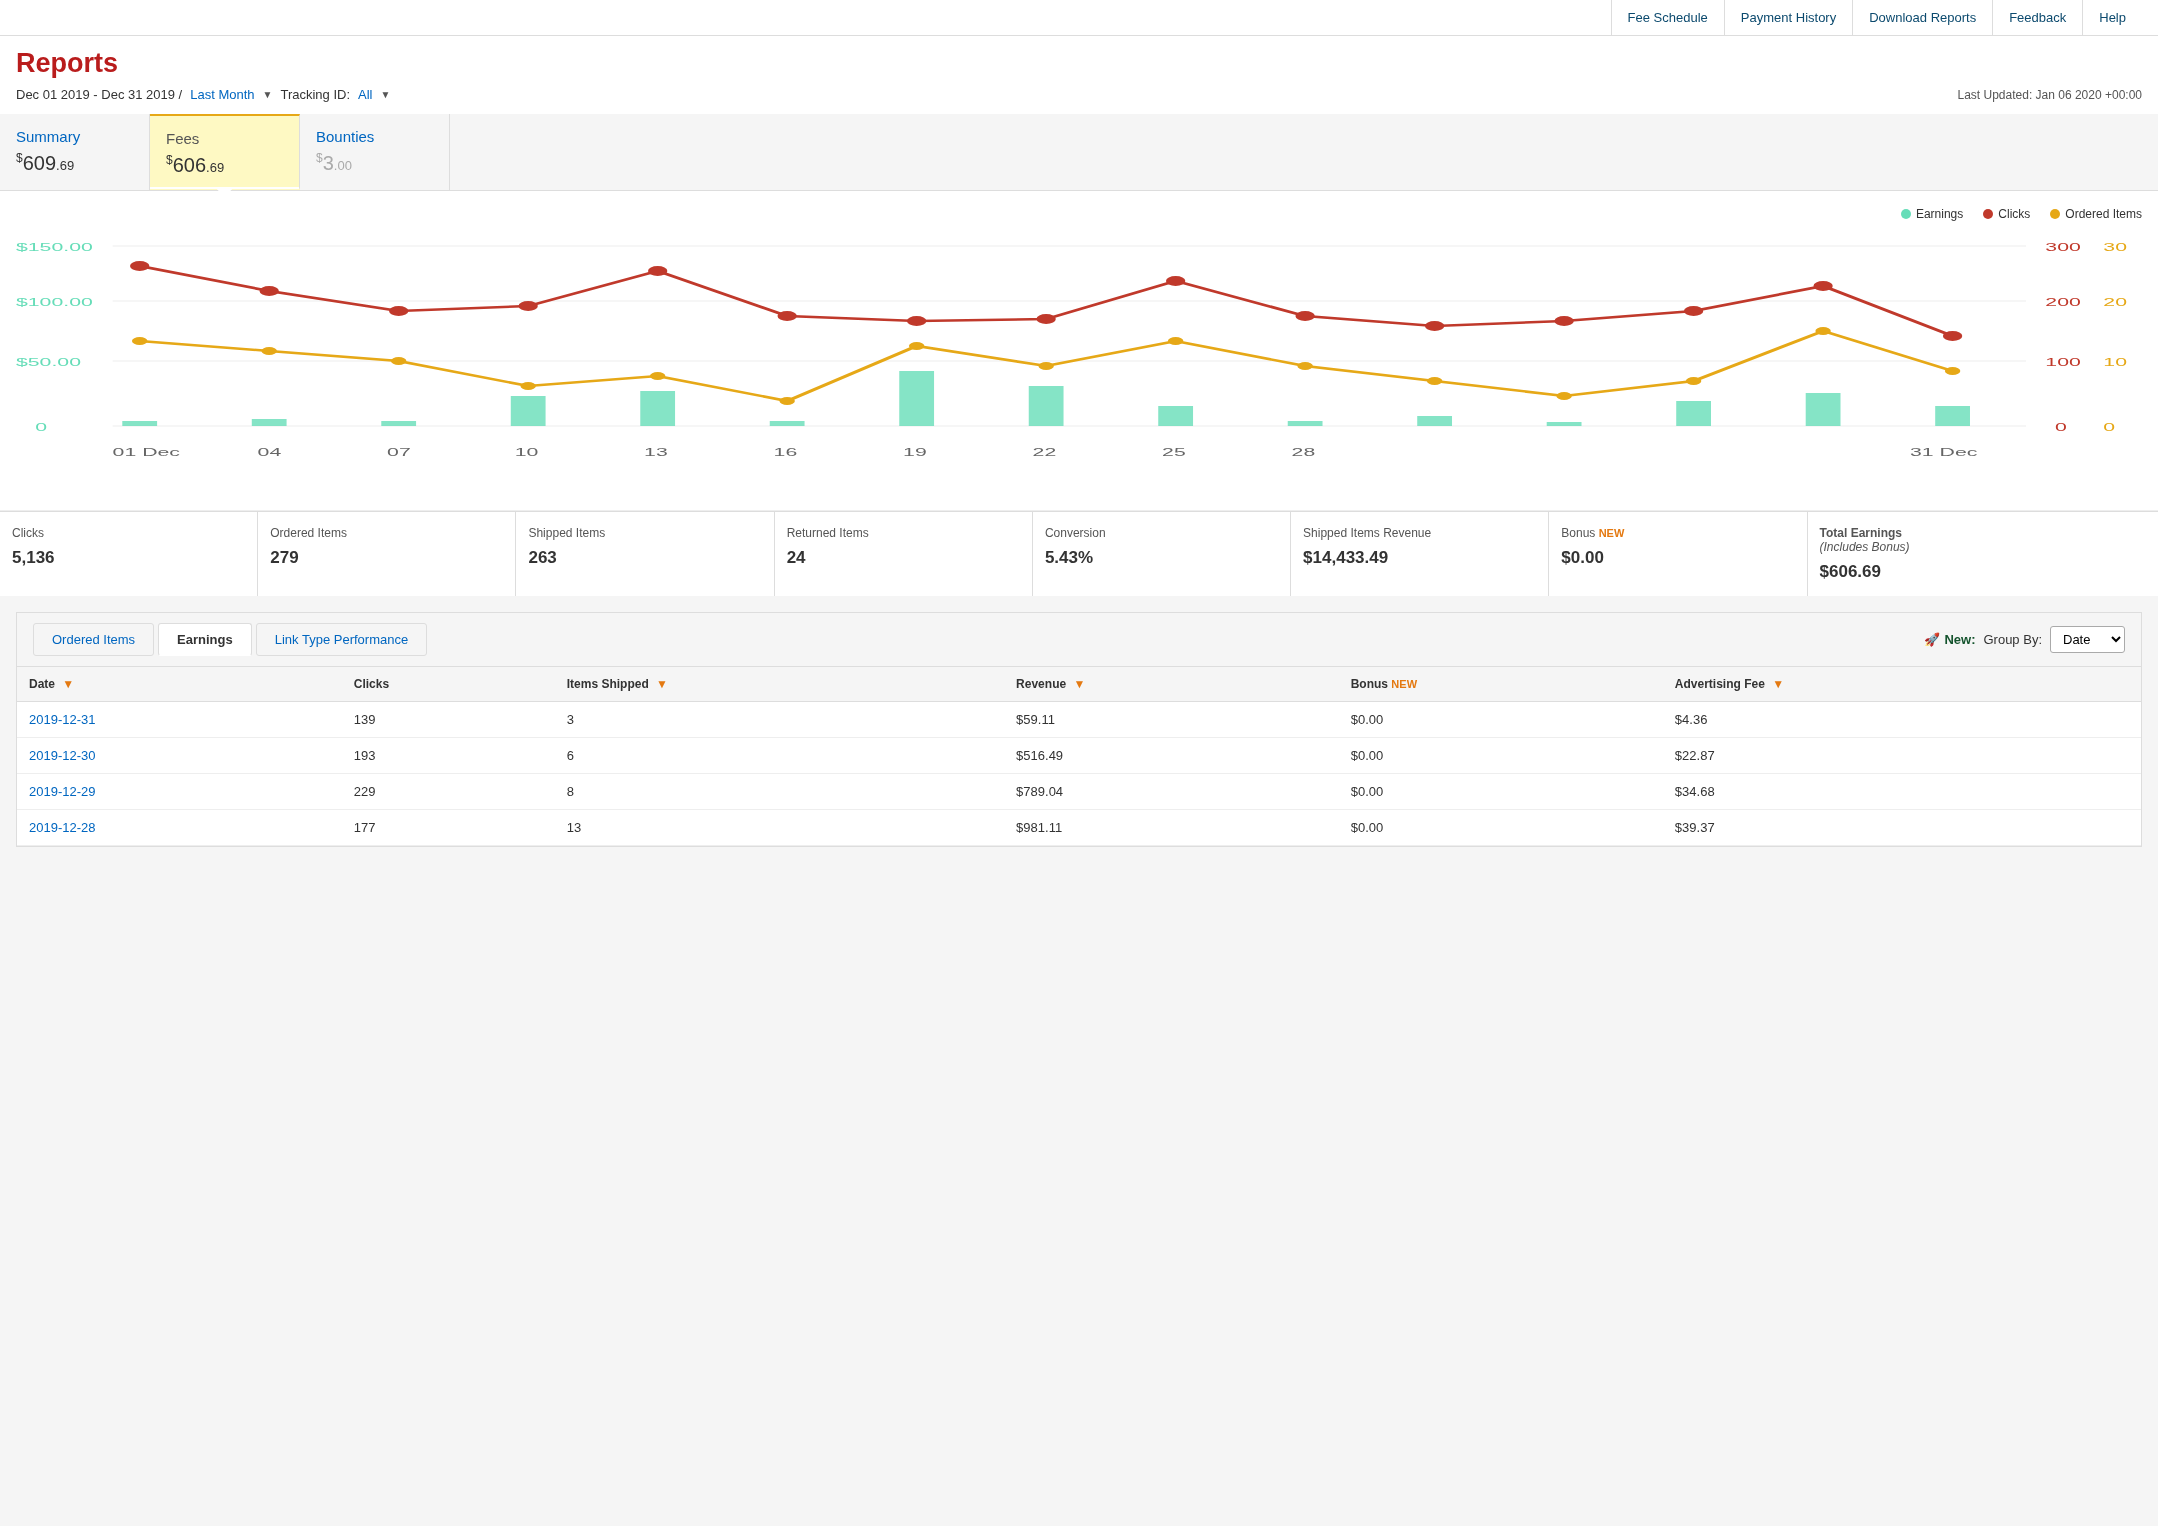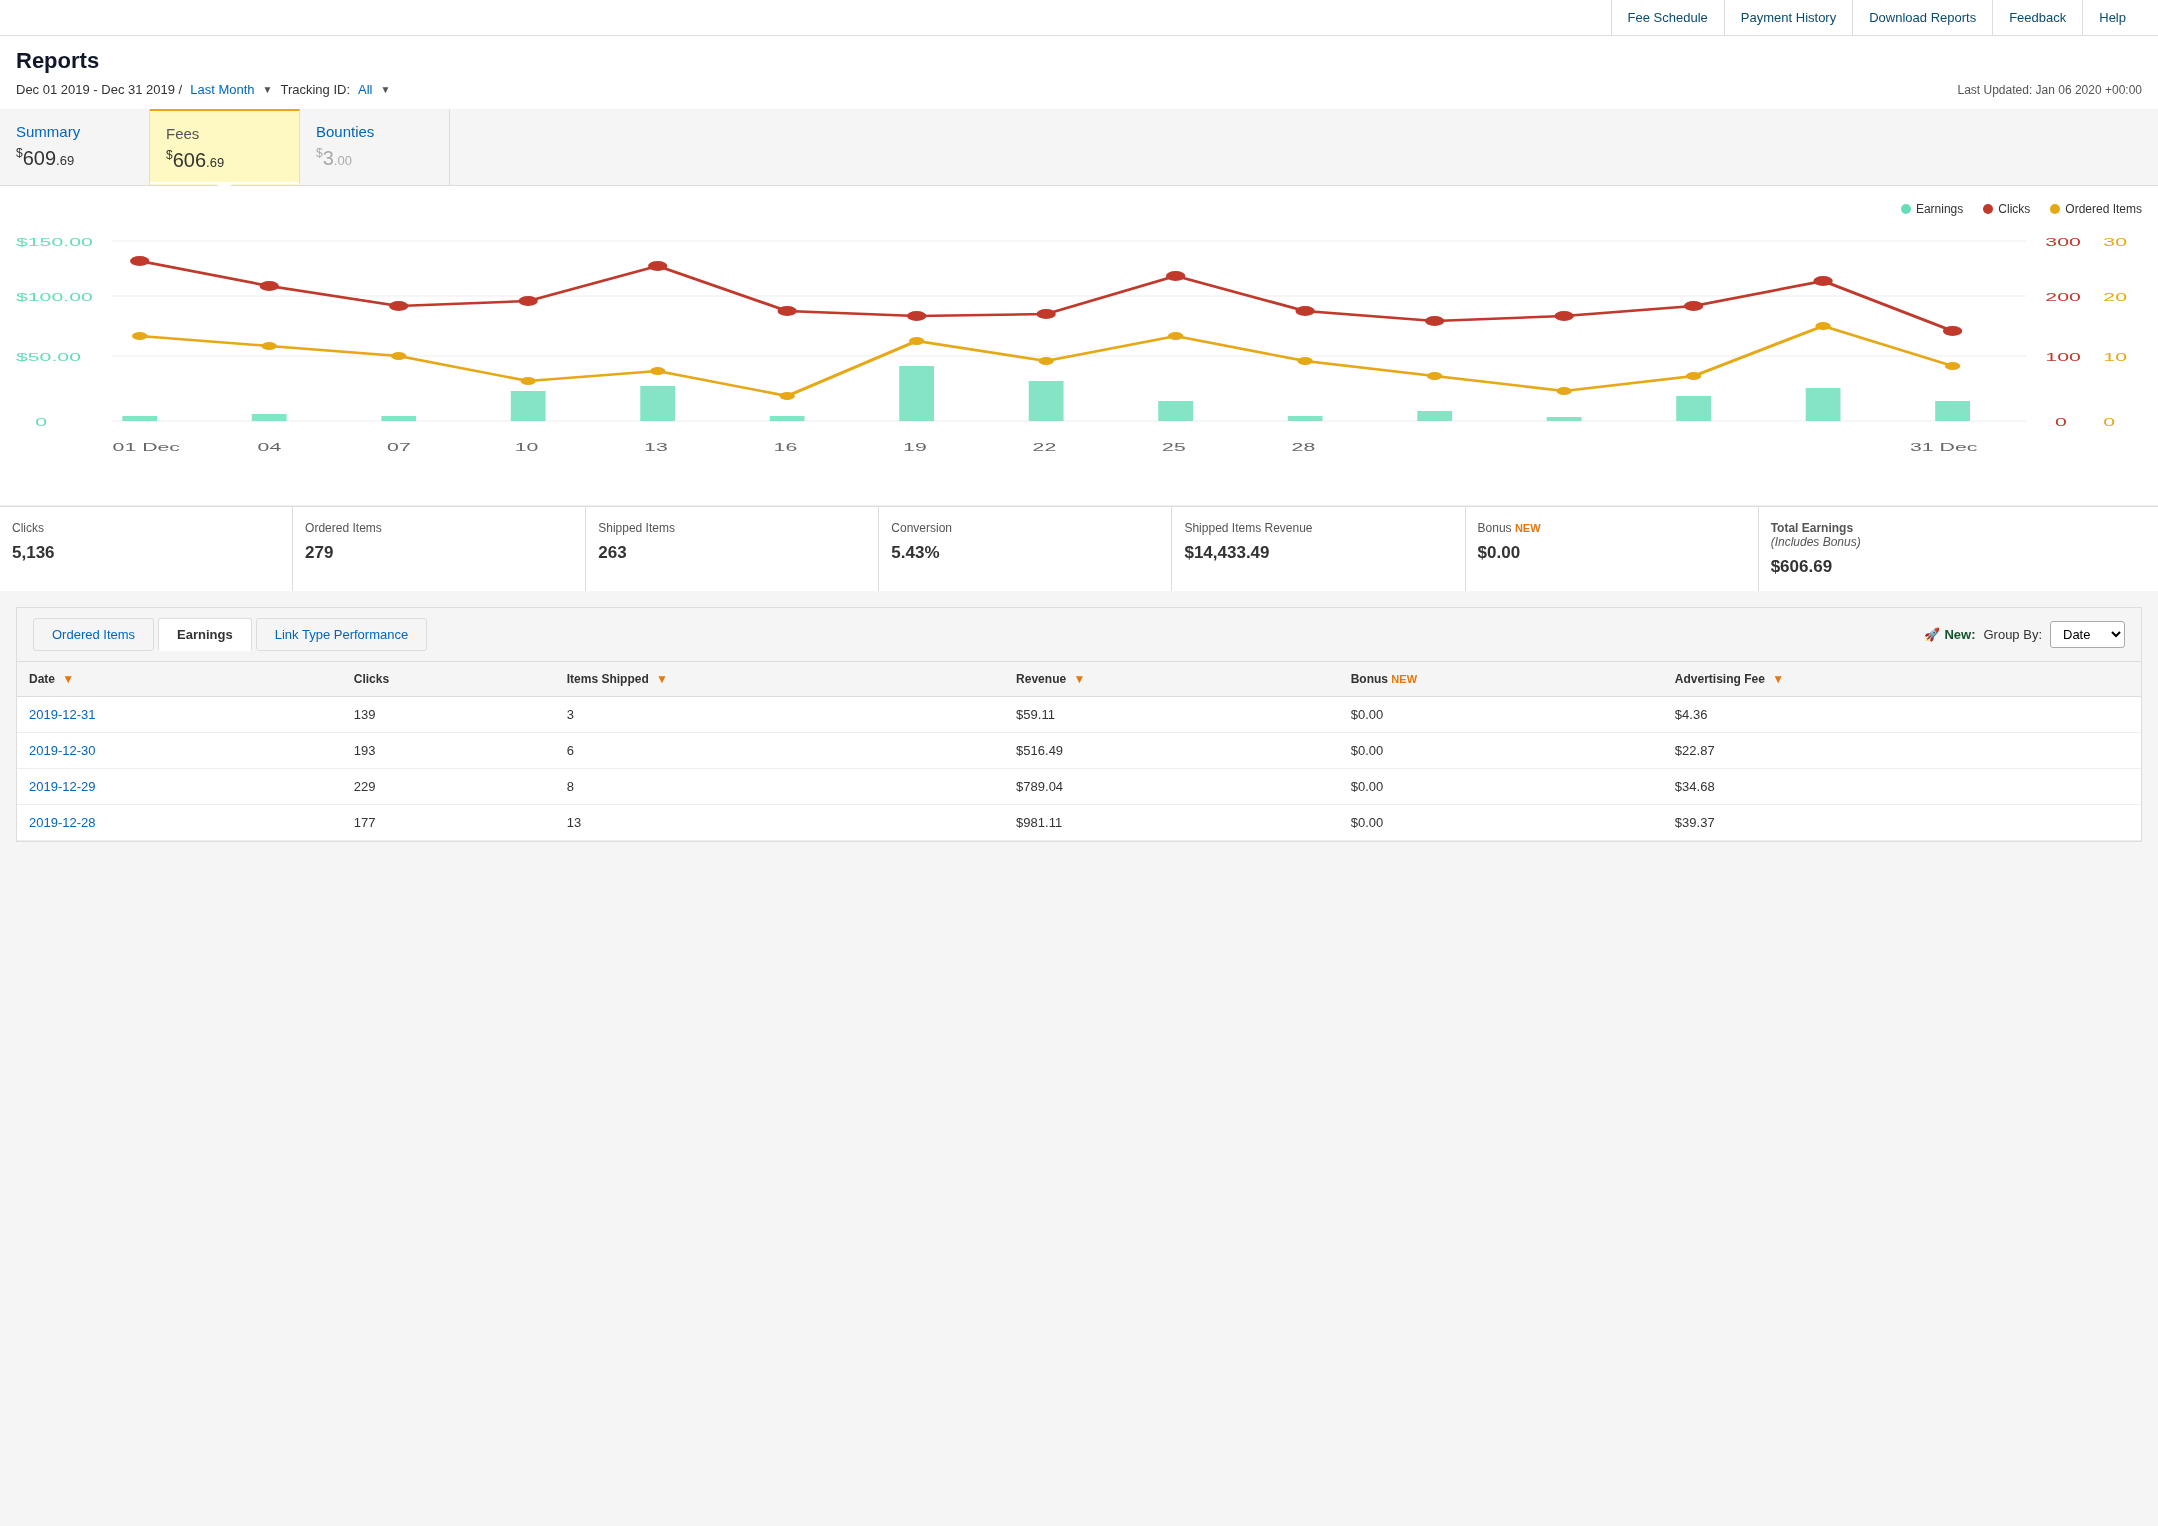--- a/index.html
+++ b/index.html
@@ -28,22 +28,22 @@
     .main-container {
       background: #fff;
       margin: 0;
     }
 
     
     .header-section {
       padding: 12px 16px 0 16px;
     }
     .page-title {
-      color: #0f172a;
-      font-size: 22px;
+      color: #b91c1c;
+      font-size: 27px;
       font-weight: bold;
       margin-bottom: 8px;
     }
     .date-range-row {
       display: flex;
       justify-content: space-between;
       align-items: center;
       margin-bottom: 12px;
     }
     .date-range-left {
@@ -430,20 +430,24 @@
       <div class="stat-label">Clicks</div>
       <div class="stat-value">5,136</div>
     </div>
     <div class="stat-cell">
       <div class="stat-label">Ordered Items</div>
       <div class="stat-value">279</div>
     </div>
     <div class="stat-cell">
       <div class="stat-label">Shipped Items</div>
       <div class="stat-value">263</div>
+    </div>
+    <div class="stat-cell">
+      <div class="stat-label">Returned Items</div>
+      <div class="stat-value">24</div>
     </div>
     <div class="stat-cell">
       <div class="stat-label">Conversion</div>
       <div class="stat-value">5.43%</div>
     </div>
     <div class="stat-cell">
       <div class="stat-label">Shipped Items Revenue</div>
       <div class="stat-value">$14,433.49</div>
     </div>
     <div class="stat-cell">

